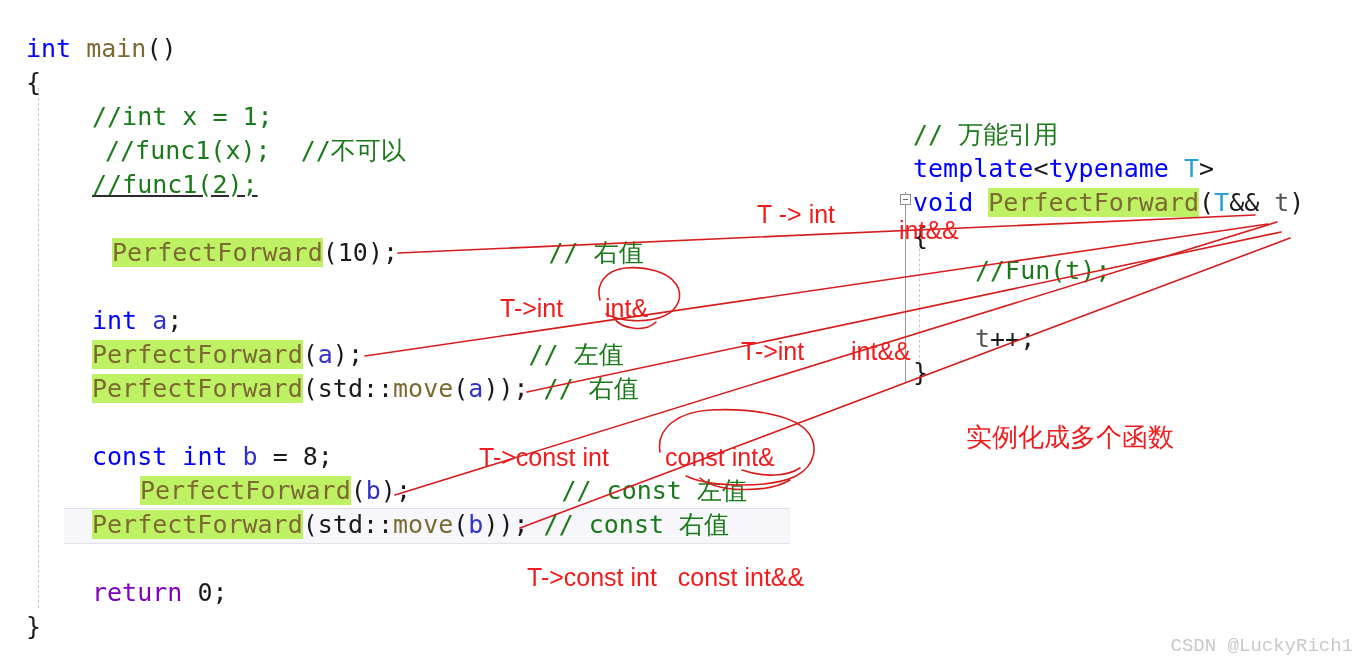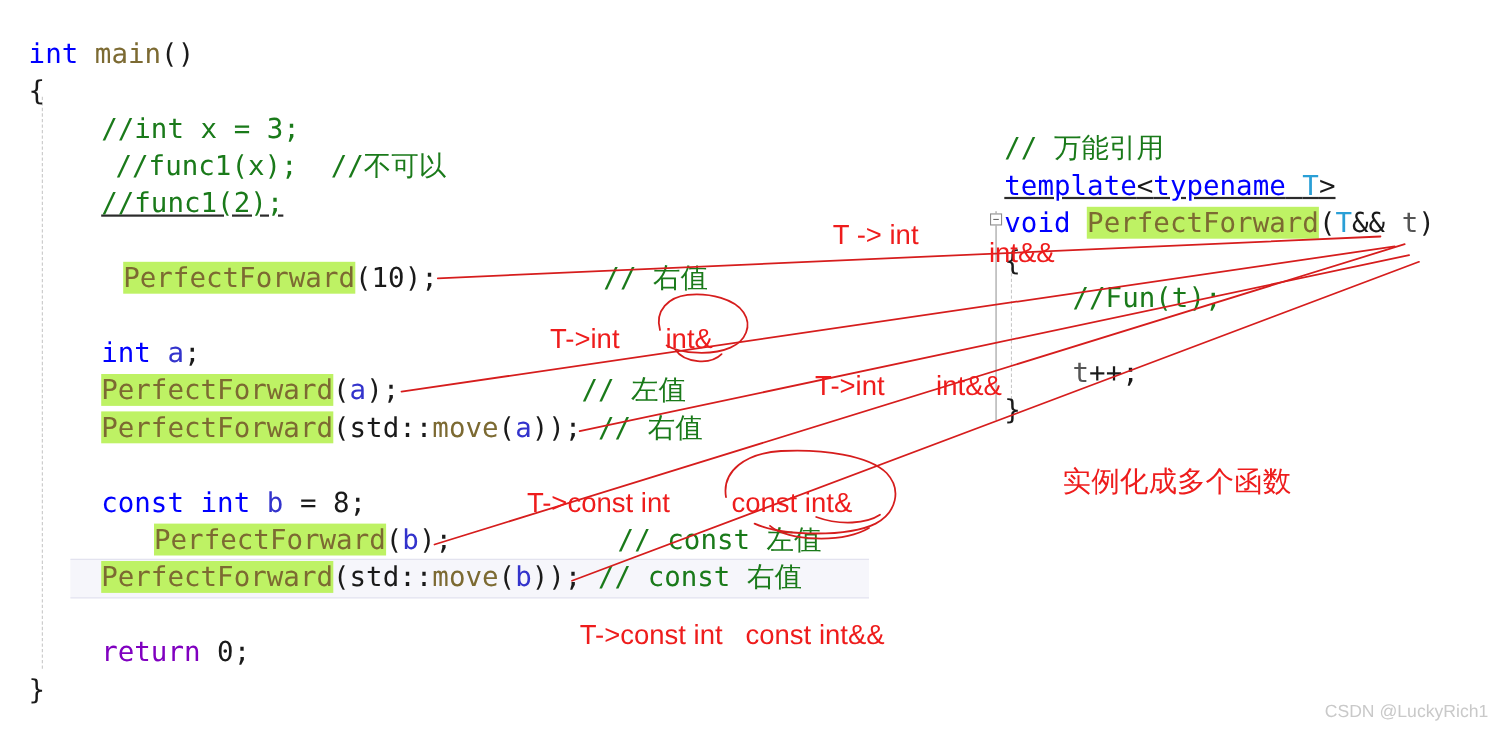--- a/index.html
+++ b/index.html
@@ -104,61 +104,61 @@
     width: 1365px; height: 665px;
     pointer-events: none;
   }
 
   
   .watermark {
     position: absolute;
     right: 12px;
     bottom: 8px;
     color: #c9c9c9;
-    font-family: Liberation Sans, sans-serif;
-    font-size: 16px;
+    font-family: Liberation Mono, monospace;
+    font-size: 19px;
     white-space: pre;
   }
 </style>
 </head>
 <body>
 
 <div id="editor">
 
   <div class="line-highlight" style="left:64px; top:508px; width:726px; height:36px;"></div>
 
   <div class="indent-guide" style="left:38px; top:88px; height:520px;"></div>
   <div class="struct-line" style="left:905px; top:192px; height:190px;"></div>
   <div class="indent-guide" style="left:919px; top:228px; height:140px;"></div>
   <div class="collapse-box" style="left:900px; top:194px;"></div>
 
   <div id="left-code">
       <div class="code-line" style="left: 26px; top: 32px;"><span class="kw">int</span><span class="plain"> </span><span class="fn">main</span><span class="plain">()</span></div>
       <div class="code-line" style="left: 26px; top: 66px;"><span class="plain">{</span></div>
-      <div class="code-line" style="left: 92px; top: 100px;"><span class="cmt">//int x = 3;</span></div>
+      <div class="code-line" style="left: 92px; top: 100px;"><span class="cmt">//int x = 1;</span></div>
       <div class="code-line" style="left: 92px; top: 134px; margin-left: 13px;"><span class="cmt">//func1(x);  //不可以</span></div>
       <div class="code-line" style="left: 92px; top: 168px; text-decoration: underline;"><span class="cmt">//func1(2);</span></div>
       <div class="code-line" style="left: 92px; top: 202px;"></div>
       <div class="code-line" style="left: 92px; top: 236px; padding-left: 20px;"><span class="fnhl">PerfectForward</span><span class="plain">(</span><span class="num">10</span><span class="plain">);</span><span class="plain">          </span><span class="cmt">// 右值</span></div>
       <div class="code-line" style="left: 92px; top: 270px;"></div>
       <div class="code-line" style="left: 92px; top: 304px;"><span class="kw">int</span><span class="plain"> </span><span class="varblue">a</span><span class="plain">;</span></div>
       <div class="code-line" style="left: 92px; top: 338px;"><span class="fnhl">PerfectForward</span><span class="plain">(</span><span class="varblue">a</span><span class="plain">);</span><span class="plain">           </span><span class="cmt">// 左值</span></div>
       <div class="code-line" style="left: 92px; top: 372px;"><span class="fnhl">PerfectForward</span><span class="plain">(</span><span class="plain">std</span><span class="plain">::</span><span class="fn">move</span><span class="plain">(</span><span class="varblue">a</span><span class="plain">));</span><span class="plain"> </span><span class="cmt">// 右值</span></div>
       <div class="code-line" style="left: 92px; top: 406px;"></div>
       <div class="code-line" style="left: 92px; top: 440px;"><span class="kw">const</span><span class="plain"> </span><span class="kw">int</span><span class="plain"> </span><span class="varblue">b</span><span class="plain"> = </span><span class="num">8</span><span class="plain">;</span></div>
       <div class="code-line" style="left: 92px; top: 474px; padding-left: 48px;"><span class="fnhl">PerfectForward</span><span class="plain">(</span><span class="varblue">b</span><span class="plain">);</span><span class="plain">          </span><span class="cmt">// const 左值</span></div>
       <div class="code-line" style="left: 92px; top: 508px;"><span class="fnhl">PerfectForward</span><span class="plain">(</span><span class="plain">std</span><span class="plain">::</span><span class="fn">move</span><span class="plain">(</span><span class="varblue">b</span><span class="plain">));</span><span class="plain"> </span><span class="cmt">// const 右值</span></div>
       <div class="code-line" style="left: 92px; top: 542px;"></div>
       <div class="code-line" style="left: 92px; top: 576px;"><span class="ret">return</span><span class="plain"> </span><span class="num">0</span><span class="plain">;</span></div>
       <div class="code-line" style="left: 26px; top: 610px;"><span class="plain">}</span></div>
     </div>
 
   <div id="right-code">
       <div class="code-line" style="left: 913px; top: 118px;"><span class="cmt">// 万能引用</span></div>
-      <div class="code-line" style="left: 913px; top: 152px; text-decoration: underline;"><span class="kw">template</span><span class="plain">&lt;</span><span class="kw">typename</span><span class="plain"> </span><span class="tmplT">T</span><span class="plain">&gt;</span></div>
+      <div class="code-line" style="left: 913px; top: 152px;"><span class="kw">template</span><span class="plain">&lt;</span><span class="kw">typename</span><span class="plain"> </span><span class="tmplT">T</span><span class="plain">&gt;</span></div>
       <div class="code-line" style="left: 913px; top: 186px;"><span class="kw">void</span><span class="plain"> </span><span class="fnhl">PerfectForward</span><span class="plain">(</span><span class="tmplT">T</span><span class="plain">&amp;&amp; </span><span class="ident">t</span><span class="plain">)</span></div>
       <div class="code-line" style="left: 913px; top: 220px;"><span class="plain">{</span></div>
       <div class="code-line" style="left: 975px; top: 254px;"><span class="cmt">//Fun(t);</span></div>
       <div class="code-line" style="left: 975px; top: 288px;"></div>
       <div class="code-line" style="left: 975px; top: 322px;"><span class="ident">t</span><span class="plain">++;</span></div>
       <div class="code-line" style="left: 913px; top: 356px;"><span class="plain">}</span></div>
     </div>
 </div>
 
 <svg id="overlay" viewBox="0 0 1365 665" xmlns="http://www.w3.org/2000/svg">

